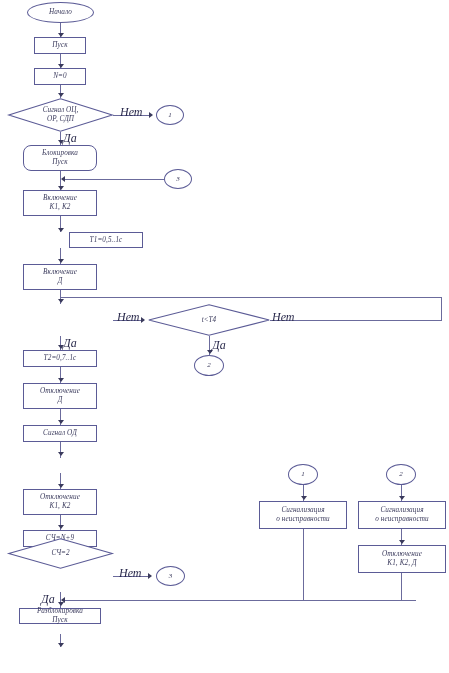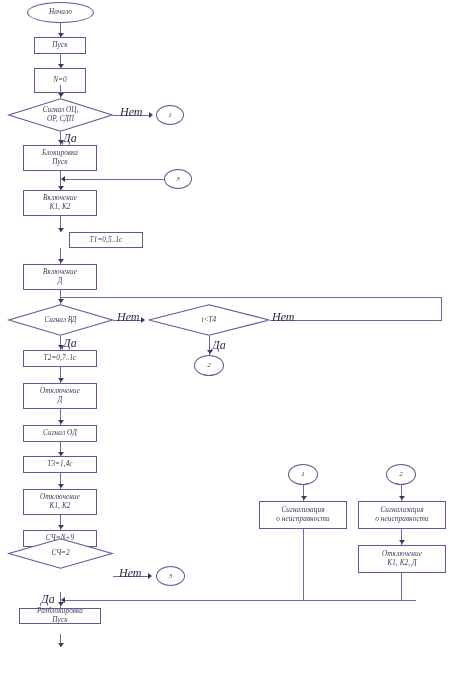--- a/index.html
+++ b/index.html
@@ -114,21 +114,21 @@
   <div class="node term" style="left:27px; top:2px; width:67px; height:21px;">Начало</div>
 
   <div class="edge edge-v" style="left:60px; top:23px; height:14px;"></div>
   <div class="arrow-d" style="left:57.5px; top:33px;"></div>
 
   <div class="node proc" style="left:34px; top:37px; width:52px; height:17px;">Пуск</div>
 
   <div class="edge edge-v" style="left:60px; top:54px; height:14px;"></div>
   <div class="arrow-d" style="left:57.5px; top:64px;"></div>
 
-  <div class="node proc" style="left:34px; top:68px; width:52px; height:25px;">N=0</div>
+  <div class="node proc" style="left:34px; top:68px; width:52px; height:17px;">N=0</div>
 
   <div class="edge edge-v" style="left:60px; top:85px; height:13px;"></div>
   <div class="arrow-d" style="left:57.5px; top:93px;"></div>
 
   <div class="dec-wrap" style="left:8px; top:98px; width:105px; height:34px;">
     <svg width="105" height="34" viewBox="0 0 105 34">
       <polygon points="52.5,0.8 104.2,17 52.5,33.2 0.8,17" fill="#ffffff" stroke="#5b5b96" stroke-width="1.1"></polygon>
     </svg>
     <div class="dec-label">Сигнал ОЦ,
 ОР, СДП</div>
@@ -137,21 +137,21 @@
   <div class="edge edge-h" style="left:113px; top:115px; width:38px;"></div>
   <div class="arrow-r" style="left:149px; top:112px;"></div>
   <div class="elabel" style="left:120px; top:105px;">Нет</div>
 
   <div class="node conn" style="left:156px; top:105px; width:28px; height:20px;">1</div>
 
   <div class="edge edge-v" style="left:60px; top:132px; height:13px;"></div>
   <div class="arrow-d" style="left:57.5px; top:140px;"></div>
   <div class="elabel" style="left:63px; top:131px;">Да</div>
 
-  <div class="node proc" style="left:23px; top:145px; width:74px; height:26px;">Блокировка
+  <div class="node proc" style="left:23px; top:145px; width:74px; height:26px;border-radius:8px;">Блокировка
 Пуск</div>
 
   <div class="edge edge-v" style="left:60px; top:171px; height:19px;"></div>
   <div class="edge edge-h" style="left:65px; top:179px; width:99px;"></div>
   <div class="arrow-l" style="left:61px; top:176px;"></div>
   <div class="node conn" style="left:164px; top:169px; width:28px; height:20px;">3</div>
   <div class="arrow-d" style="left:57.5px; top:186px;"></div>
 
   <div class="node proc" style="left:23px; top:190px; width:74px; height:26px;">Включение
 К1, К2</div>
@@ -163,26 +163,20 @@
 
   <div class="edge edge-v" style="left:60px; top:248px; height:16px;"></div>
   <div class="arrow-d" style="left:57.5px; top:259px;"></div>
 
   <div class="node proc" style="left:23px; top:264px; width:74px; height:26px;">Включение
 Д</div>
 
   <div class="edge edge-v" style="left:60px; top:290px; height:14px;"></div>
   <div class="arrow-d" style="left:57.5px; top:299px;"></div>
 
-  <div class="dec-wrap" style="left:8px; top:304px; width:105px; height:32px;">
-    <svg width="105" height="32" viewBox="0 0 105 32">
-      <polygon points="52.5,0.8 104.2,16 52.5,31.2 0.8,16" fill="#ffffff" stroke="#5b5b96" stroke-width="1.1"></polygon>
-    </svg>
-    <div class="dec-label">Сигнал ВД</div>
-  </div>
 
   <div class="edge edge-h" style="left:113px; top:320px; width:30px;"></div>
   <div class="arrow-r" style="left:141px; top:317px;"></div>
   <div class="elabel" style="left:117px; top:310px;">Нет</div>
 
   <div class="dec-wrap" style="left:148px; top:304px; width:122px; height:32px;">
     <svg width="122" height="32" viewBox="0 0 122 32">
       <polygon points="61,0.8 121.2,16 61,31.2 0.8,16" fill="#ffffff" stroke="#5b5b96" stroke-width="1.1"></polygon>
     </svg>
     <div class="dec-label">t&lt;Т4</div>
@@ -211,21 +205,20 @@
 Д</div>
 
   <div class="edge edge-v" style="left:60px; top:409px; height:16px;"></div>
   <div class="arrow-d" style="left:57.5px; top:420px;"></div>
 
   <div class="node proc" style="left:23px; top:425px; width:74px; height:17px;">Сигнал ОД</div>
 
   <div class="edge edge-v" style="left:60px; top:442px; height:16px;"></div>
   <div class="arrow-d" style="left:57.5px; top:452px;"></div>
 
-  <div class="node proc" style="left:23px; top:456px; width:74px; height:17px;">Т3=1,4с</div>
 
   <div class="edge edge-v" style="left:60px; top:473px; height:16px;"></div>
   <div class="arrow-d" style="left:57.5px; top:484px;"></div>
 
   <div class="node proc" style="left:23px; top:489px; width:74px; height:26px;">Отключение
 К1, К2</div>
 
   <div class="edge edge-v" style="left:60px; top:515px; height:15px;"></div>
   <div class="arrow-d" style="left:57.5px; top:525px;"></div>
 

